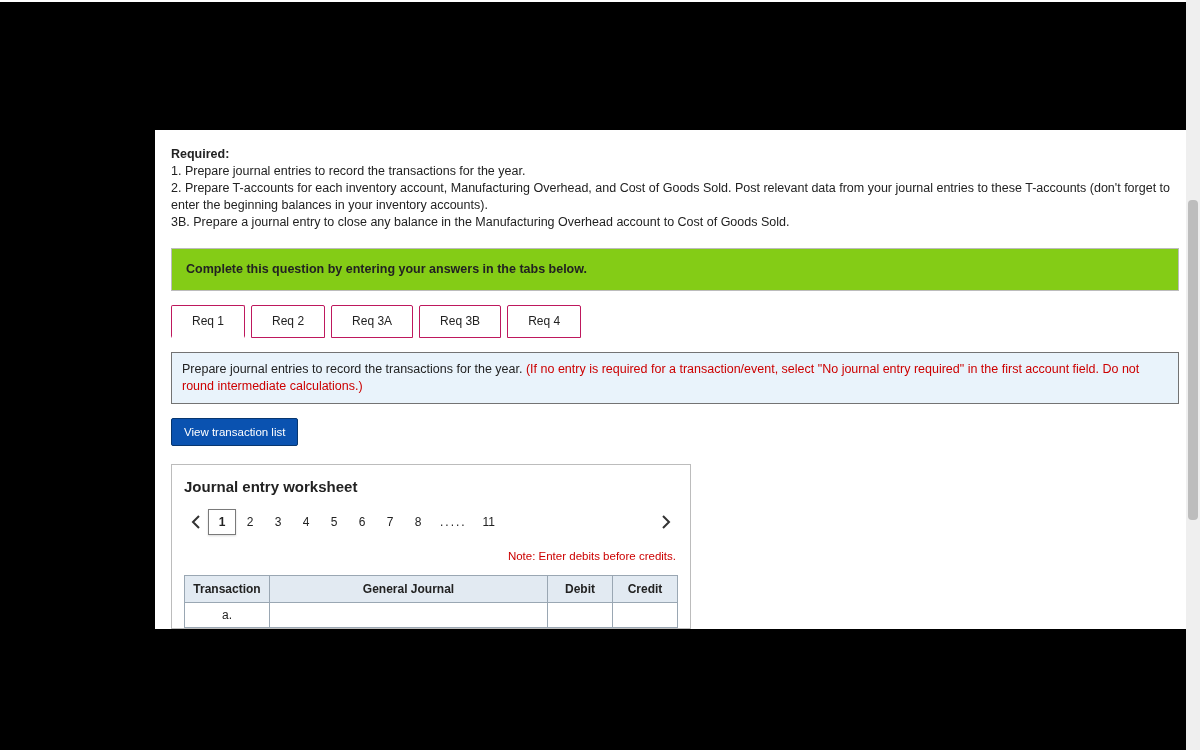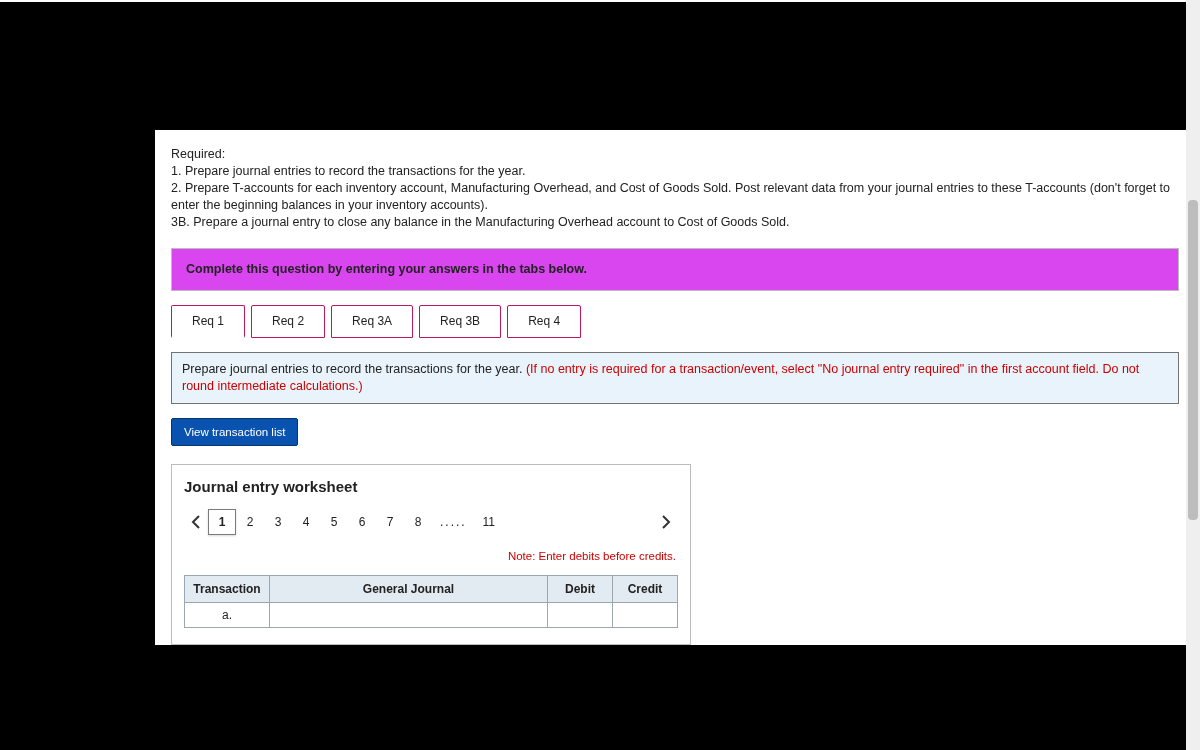--- a/index.html
+++ b/index.html
@@ -19,24 +19,24 @@
     left: 155px;
     width: 1040px;
     background: #fff;
     padding: 16px 16px 0 16px;
     font-size: 12.5px;
     color: #222;
     line-height: 1.35;
   }
 
   .required-block { margin-bottom: 18px; }
-  .required-label { font-weight: normal; }
+  .required-label { font-weight: bold; }
 
   .instr-banner {
-    background: #d946ef;
+    background: #84cc16;
     border: 1px solid #bcbcbc;
     padding: 12px 14px;
     font-weight: bold;
     margin-bottom: 14px;
   }
 
   .tab-row {
     display: flex;
     gap: 6px;
     margin-bottom: 14px;
@@ -71,21 +71,21 @@
     font-size: 11.5px;
     font-weight: normal;
     cursor: pointer;
     border-radius: 2px;
   }
 
   .worksheet {
     border: 1px solid #bcbcbc;
     margin-top: 18px;
     width: 520px;
-    padding: 12px 12px 16px 12px;
+    padding: 12px 12px 0 12px;
     position: relative;
   }
   .ws-title {
     font-weight: bold;
     font-size: 15px;
     margin-bottom: 12px;
   }
   .ws-nav {
     display: flex;
     align-items: center;

